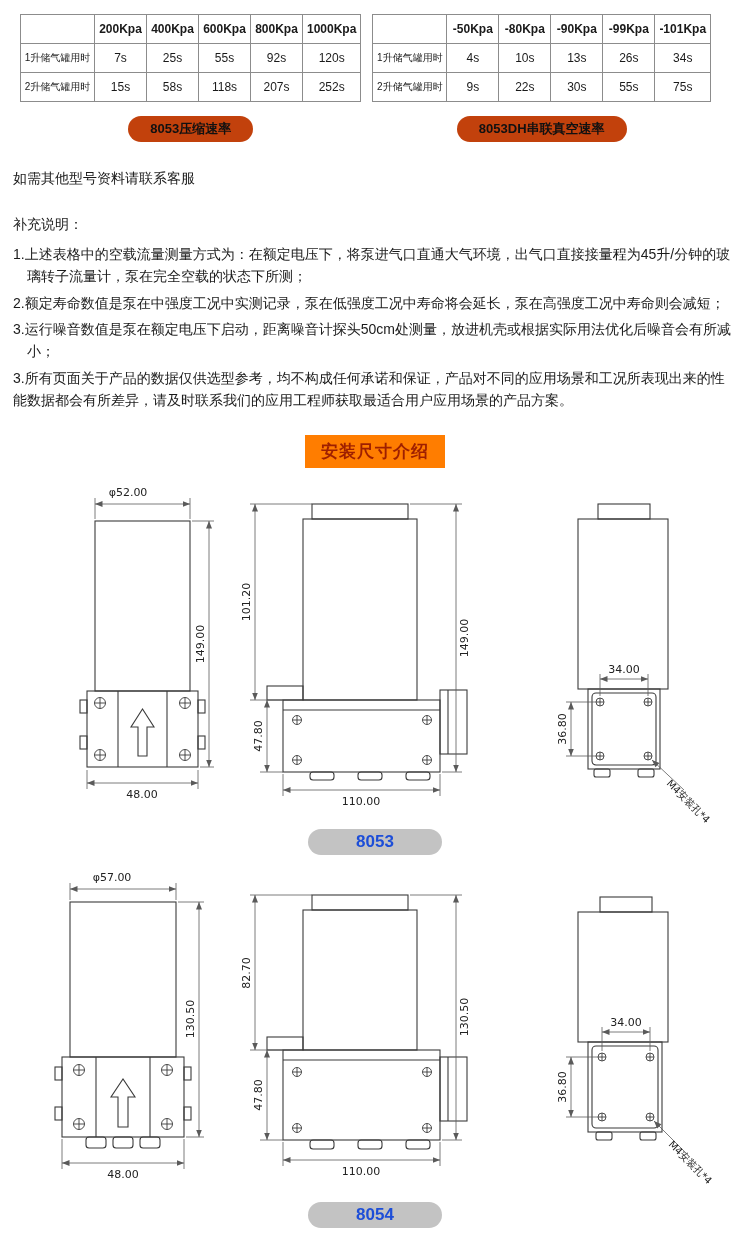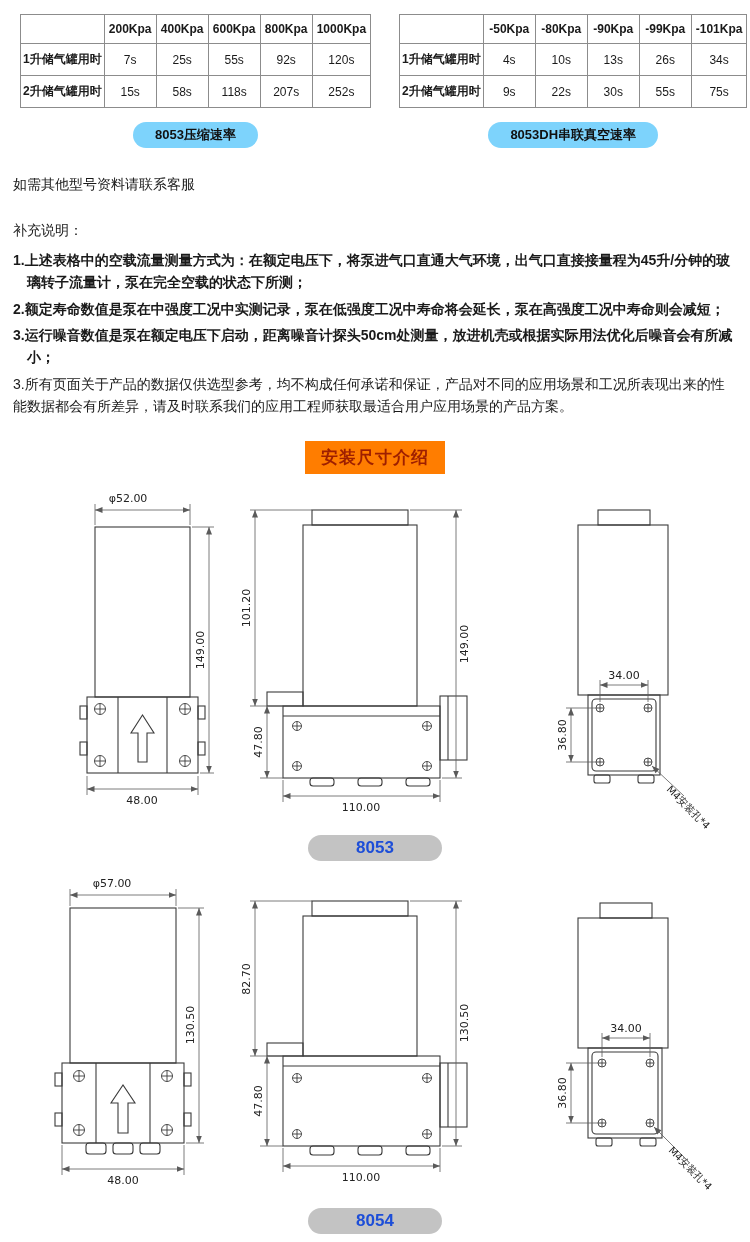--- a/index.html
+++ b/index.html
@@ -2,41 +2,41 @@
 <html><head>
 <meta charset="utf-8">
 <style>
   * { box-sizing: border-box; margin: 0; padding: 0; }
   html,body { background:#fff; }
   body {
     width: 750px; height: 1242px; overflow: hidden;
     font-family: "Liberation Sans", "DejaVu Sans", sans-serif;
     color: #1a1a1a;
   }
-  .tables-row { display:flex; gap:28px; padding:14px 20px 0 20px; }
+  .tables-row { display:flex; gap:11px; padding:14px 20px 0 20px; }
   .table-block { display:flex; flex-direction:column; align-items:center; }
   table.spec-table { border-collapse:collapse; }
   .spec-table th, .spec-table td {
     border:1px solid #8c8c8c; text-align:center; font-size:12px;
     padding:7px 4px; white-space:nowrap; height:29px;
   }
   .spec-table th { font-weight:bold; min-width:52px; }
   .spec-table th.corner { min-width:74px; }
-  .spec-table td.rowlabel { font-size:12px; font-weight:bold; padding:7px 2px; }
+  .spec-table td.rowlabel { font-size:10px; font-weight:normal; padding:7px 2px; }
   .pill {
-    margin-top:14px; background:#7dd3fc; border-radius:13px;
+    margin-top:14px; background:#c2410c; border-radius:13px;
     padding:4px 22px; font-size:13px; font-weight:bold; color:#111;
     width:fit-content;
     text-align:center;
   }
   .notes { padding:0 13px; margin-top:26px; font-size:14px; line-height:1.55; }
   .notes .contact { margin-bottom:24px; }
   .notes .title { margin-bottom:9px; }
   .note { margin-bottom:5px; }
-  .note.hang { padding-left:1em; text-indent:-1em;font-weight:bold; }
+  .note.hang { padding-left:1em; text-indent:-1em; }
   .banner {
     width:fit-content; margin:24px auto 16px auto;
     background:#ff7d00; color:#9e1f00; font-weight:bold; font-size:17px;
     padding:5px 16px; letter-spacing:1px;
   }
   .drawing { display:block; margin:0 auto; }
   .badge {
     width:fit-content; margin:0 auto 8px auto; background:#c3c3c3;
     border-radius:14px; padding:3px 48px; font-size:17px; font-weight:bold; color:#1d4ed8;
   }

